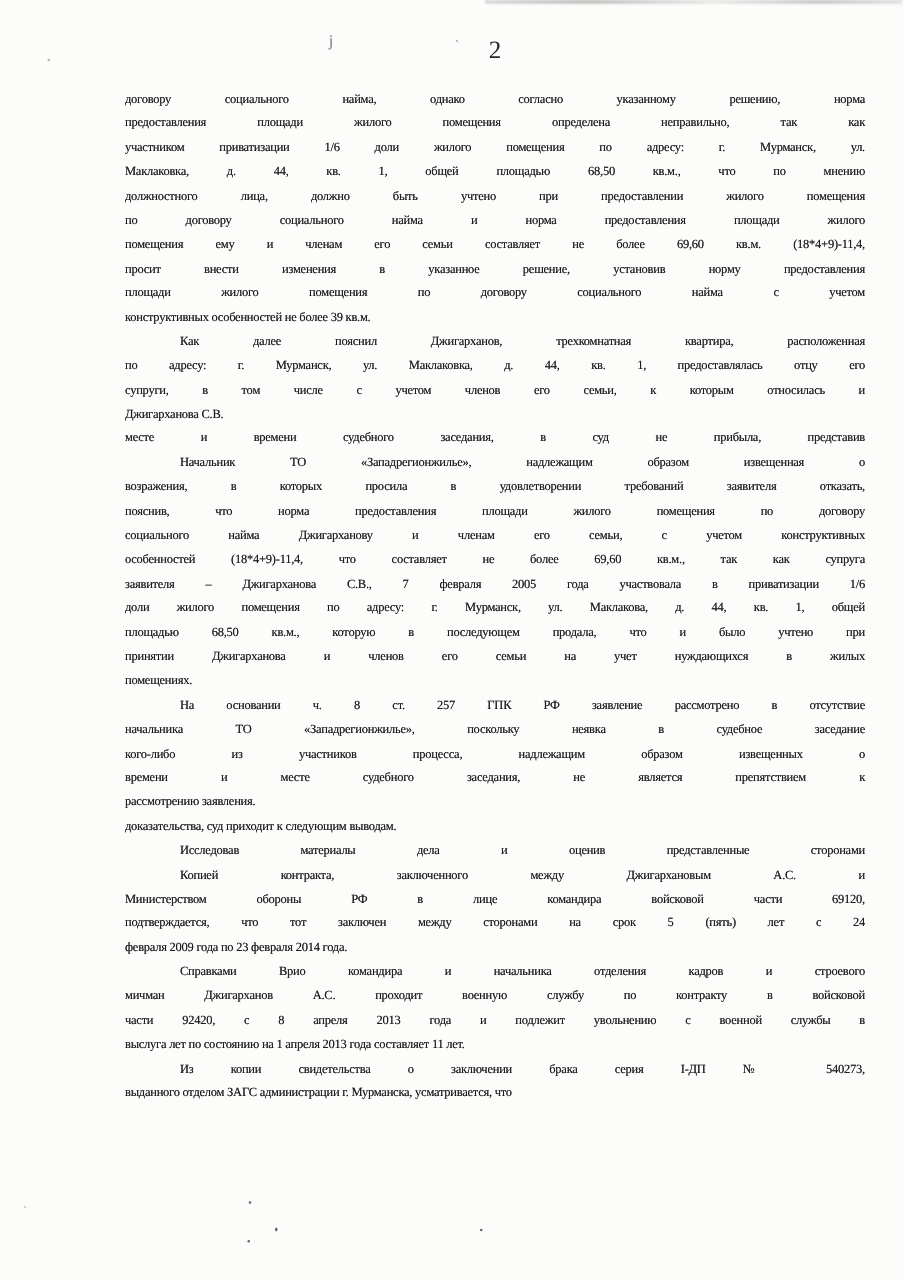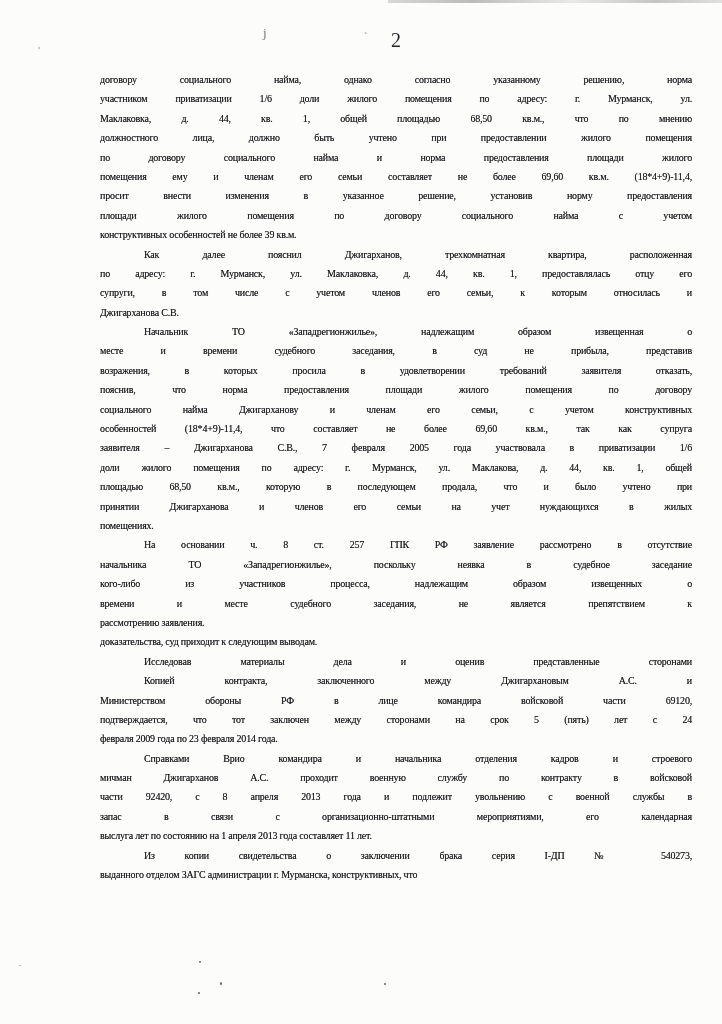--- a/index.html
+++ b/index.html
@@ -64,38 +64,39 @@
   <div class="top-smudge"></div>
 
   <div class="glyph-artifact" style="left:263px; top:26px;">j</div>
   <div class="glyph-artifact" style="left:364px; top:30px; font-size:10px;">`</div>
 
   <div class="page-number">2</div>
 
   <div class="textblock" id="textblock" style="color: rgb(29, 29, 32);">
       <div class="paragraph">
         <div class="line">договору социального найма, однако согласно указанному решению, норма</div>
+        <div class="line">предоставления площади жилого помещения определена неправильно, так как</div>
         <div class="line">участником приватизации 1/6 доли жилого помещения по адресу: г. Мурманск, ул.</div>
         <div class="line">Маклаковка, д. 44, кв. 1, общей площадью 68,50 кв.м., что по мнению</div>
         <div class="line">должностного лица, должно быть учтено при предоставлении жилого помещения</div>
         <div class="line">по договору социального найма и норма предоставления площади жилого</div>
         <div class="line">помещения ему и членам его семьи составляет не более 69,60 кв.м. (18*4+9)-11,4,</div>
         <div class="line">просит внести изменения в указанное решение, установив норму предоставления</div>
         <div class="line">площади жилого помещения по договору социального найма с учетом</div>
         <div class="line last">конструктивных особенностей не более 39 кв.м.</div>
       </div>
       <div class="paragraph">
         <div class="line indent">Как далее пояснил Джигарханов, трехкомнатная квартира, расположенная</div>
         <div class="line">по адресу: г. Мурманск, ул. Маклаковка, д. 44, кв. 1, предоставлялась отцу его</div>
         <div class="line">супруги, в том числе с учетом членов его семьи, к которым относилась и</div>
         <div class="line last">Джигарханова С.В.</div>
       </div>
       <div class="paragraph">
+        <div class="line">месте и времени судебного заседания, в суд не прибыла, представив</div>
         <div class="line indent">Начальник ТО «Западрегионжилье», надлежащим образом извещенная о</div>
-        <div class="line">месте и времени судебного заседания, в суд не прибыла, представив</div>
         <div class="line">возражения, в которых просила в удовлетворении требований заявителя отказать,</div>
         <div class="line">пояснив, что норма предоставления площади жилого помещения по договору</div>
         <div class="line">социального найма Джигарханову и членам его семьи, с учетом конструктивных</div>
         <div class="line">особенностей (18*4+9)-11,4, что составляет не более 69,60 кв.м., так как супруга</div>
         <div class="line">заявителя – Джигарханова С.В., 7 февраля 2005 года участвовала в приватизации 1/6</div>
         <div class="line">доли жилого помещения по адресу: г. Мурманск, ул. Маклакова, д. 44, кв. 1, общей</div>
         <div class="line">площадью 68,50 кв.м., которую в последующем продала, что и было учтено при</div>
         <div class="line">принятии Джигарханова и членов его семьи на учет нуждающихся в жилых</div>
         <div class="line last">помещениях.</div>
       </div>
@@ -113,26 +114,25 @@
       <div class="paragraph">
         <div class="line indent">Копией контракта, заключенного между Джигархановым А.С. и</div>
         <div class="line">Министерством обороны РФ в лице командира войсковой части 69120,</div>
         <div class="line">подтверждается, что тот заключен между сторонами на срок 5 (пять) лет с 24</div>
         <div class="line last">февраля 2009 года по 23 февраля 2014 года.</div>
       </div>
       <div class="paragraph">
         <div class="line indent">Справками Врио командира и начальника отделения кадров и строевого</div>
         <div class="line">мичман Джигарханов А.С. проходит военную службу по контракту в войсковой</div>
         <div class="line">части 92420, с 8 апреля 2013 года и подлежит увольнению с военной службы в</div>
-        <div class="line">запас в связи с организационно-штатными мероприятиями, его календарная</div>
         <div class="line last">выслуга лет по состоянию на 1 апреля 2013 года составляет 11 лет.</div>
       </div>
       <div class="paragraph">
         <div class="line indent">Из копии свидетельства о заключении брака серия I-ДП № 540273,</div>
-        <div class="line last">выданного отделом ЗАГС администрации г. Мурманска, конструктивных, что</div>
+        <div class="line last">выданного отделом ЗАГС администрации г. Мурманска, усматривается, что</div>
       </div>
     </div>
 
   <div class="speck" style="left:199px; top:961px; width:2px; height:2px;"></div>
   <div class="speck" style="left:220px; top:982px; width:2px; height:3px;"></div>
   <div class="speck" style="left:198px; top:992px; width:2px; height:2px;"></div>
   <div class="speck" style="left:384px; top:983px; width:2px; height:2px;"></div>
   <div class="speck" style="left:19px; top:965px; width:2px; height:1px; opacity:.5;"></div>
   <div class="speck" style="left:38px; top:47px; width:2px; height:2px; opacity:.45;"></div>
 </div>

